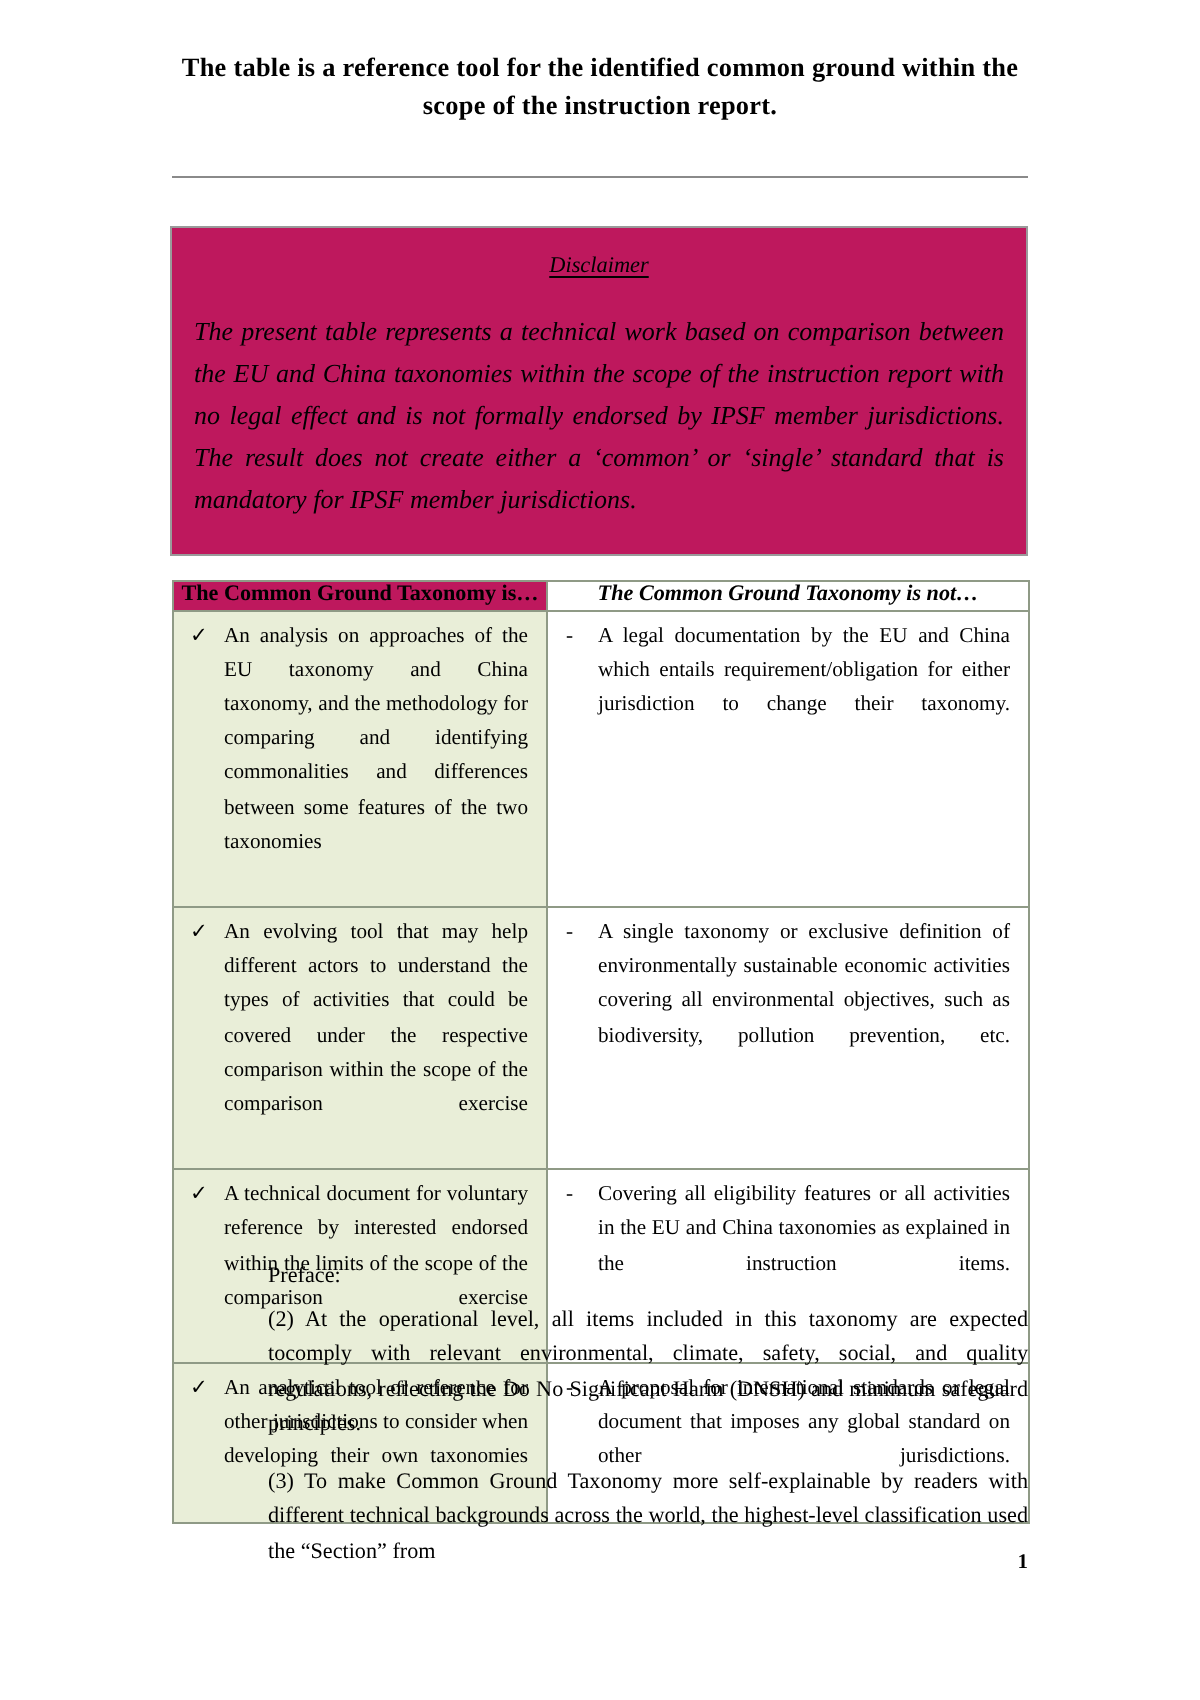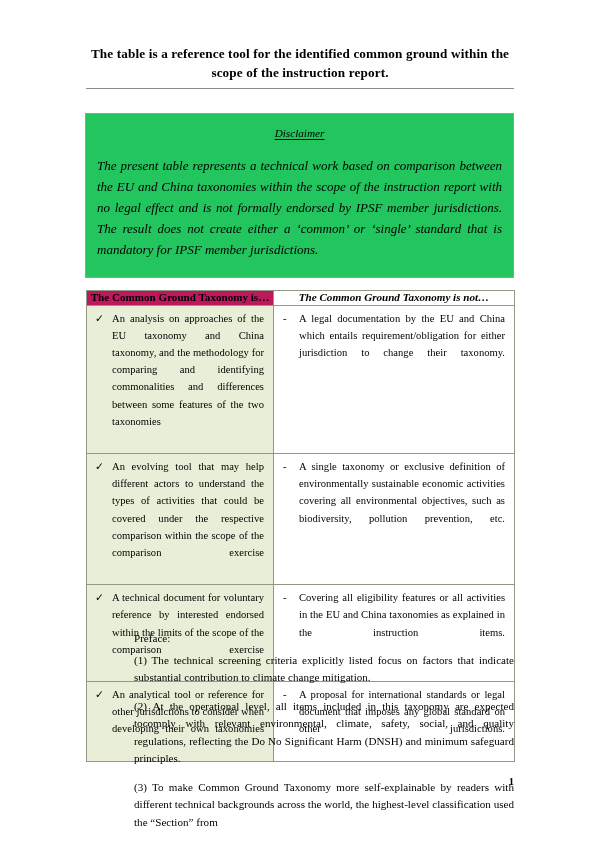--- a/index.html
+++ b/index.html
@@ -21,21 +21,21 @@
     left: 0; top: 0;
     width: 600px;
     height: 850px;
     background: #ffffff;
   }
 
   
   .title-wrap {
     position: absolute;
     left: 86px;
-    top: 44px;
+    top: 24px;
     width: 428px;
   }
   .doc-title {
     font-size: 13.2px;
     font-weight: bold;
     line-height: 1.45;
     text-align: center;
     letter-spacing: 0.01em;
     margin: 0;
   }
@@ -50,21 +50,21 @@
 
   
   .disclaimer-box {
     position: absolute;
     left: 85px;
     top: 113px;
     width: 429px;
     height: 165px;
     border: 1px solid #9a9a9a;
     box-sizing: border-box;
-    background: #22c55e;
+    background: #be185d;
   }
   .disclaimer-heading {
     margin: 13px 0 0 0;
     text-align: center;
     font-style: italic;
     font-size: 11.2px;
     text-decoration: underline;
     text-underline-offset: 2px;
   }
   .disclaimer-body {
@@ -252,20 +252,19 @@
             <span class="marker marker-right">-</span>
             <span class="cell-text">A proposal for international standards or legal document that imposes any global standard on other jurisdictions.</span>
           </div>
         </td>
       </tr>
     </tbody>
   </table>
 
   <div class="preface">
     <p class="label">Preface:</p>
-    <p>(1) The technical screening criteria explicitly listed focus on factors that indicate substantial contribution to climate change mitigation.</p>
     <p>(2) At the operational level, all items included in this taxonomy are expected tocomply with relevant environmental, climate, safety, social, and quality regulations, reflecting the Do No Significant Harm (DNSH) and minimum safeguard principles.</p>
     <p>(3) To make Common Ground Taxonomy more self-explainable by readers with different technical backgrounds across the world, the highest-level classification used the “Section” from</p>
   </div>
 
   <div class="page-number">1</div>
 
 </div>
 
 </body></html>

